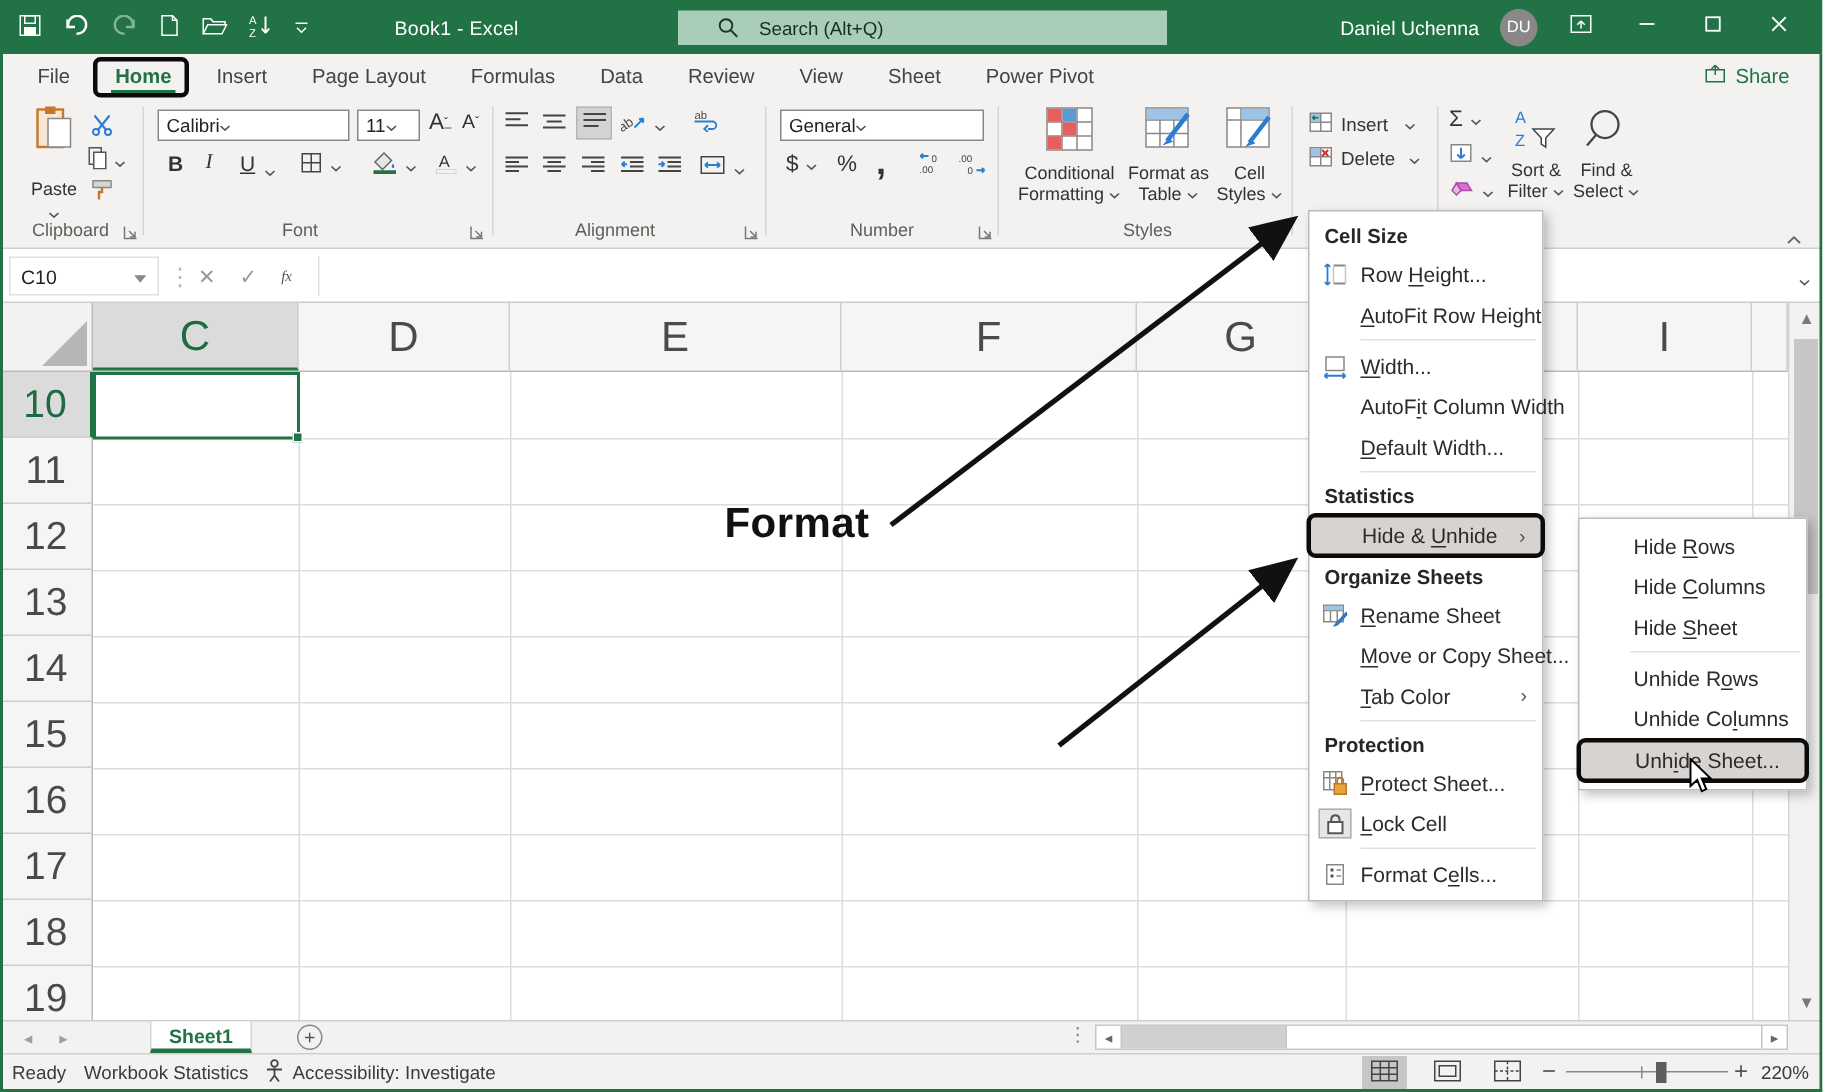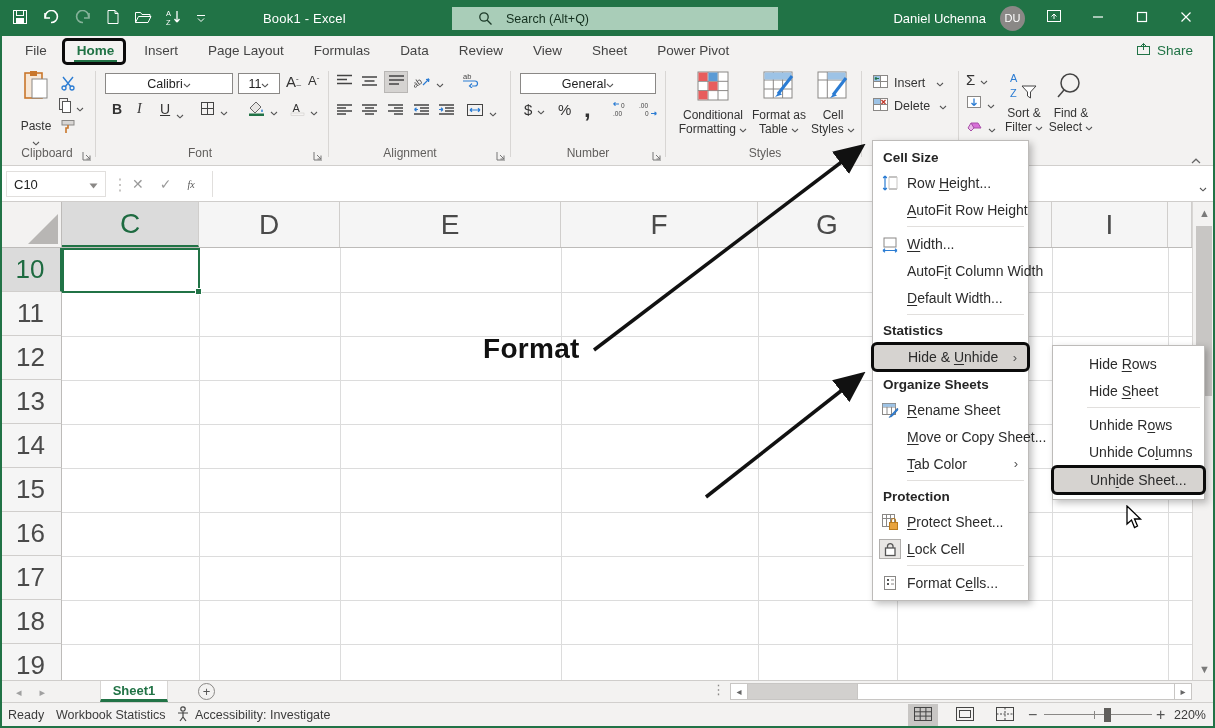--- a/index.html
+++ b/index.html
@@ -26,21 +26,21 @@
   .rtab.active { color:#217346; font-weight:bold; }
   .rtab.active .tab-underline { position:absolute; left:12px; right:12px; bottom:2px; height:3px; background:#217346; }
   .share { position:absolute; right:14px; top:3px; height:23px; display:flex; align-items:center; gap:6px; color:#217346; font-size:13.5px; padding:0 8px; }
   .home-box { position:absolute; left:62px; top:38px; width:64px; height:27px; border:3px solid #0b0b0b; border-radius:5px; z-index:30; }
 
   
   .ribbon { position:absolute; left:0; top:65px; width:1215px; height:101px; background:#f3f2f1; border-bottom:1px solid #d1cfcd; }
   .gdiv { position:absolute; top:6px; height:86px; width:1px; background:#d8d6d4; }
   .glabel { position:absolute; top:81px; font-size:12px; color:#605e5c; text-align:center; }
   .launcher { position:absolute; top:82px; width:10px; height:10px; }
-  .combo { position:absolute; background:#fff; border:1px solid #8a8886; display:flex; align-items:center; justify-content:center; padding:0 5px; font-size:12.5px; color:#222; }
+  .combo { position:absolute; background:#fff; border:1px solid #8a8886; display:flex; align-items:center; justify-content:flex-start; padding:0 5px; font-size:12.5px; color:#222; }
   .rbtn { position:absolute; display:flex; align-items:center; justify-content:center; color:#333; }
   .bigbtn { position:absolute; display:flex; flex-direction:column; align-items:center; font-size:12px; color:#333; text-align:center; line-height:1.15; }
   .sel-box { background:#d5d3d1; border:1px solid #b8b6b4; }
   .fmt-hl { position:absolute; left:864px; top:114px; width:90px; height:25px; background:#cfcdcb; border:1px solid #a8a6a4; }
   .cells-item { position:absolute; display:flex; align-items:center; gap:5px; font-size:12.5px; color:#333; }
   .collapse-chev { position:absolute; right:14px; top:85px; color:#666; }
 
   
   .formulabar { position:absolute; left:0; top:166px; width:1215px; height:36px; background:#fff; border-bottom:1px solid #cfcdcb; display:flex; align-items:stretch; }
   .namebox { position:absolute; left:6px; top:5px; width:100px; height:26px; border:1px solid #e1dfdd; display:flex; align-items:center; justify-content:space-between; padding:0 7px; font-size:13px; color:#222; }
@@ -743,20 +743,23 @@
           </svg>
         </span>
         <span class="lbl">Format C<u>e</u>lls...</span>
       </div>
     </div>
   <div id="submenu" class="menu">
       <div class="mi submi">
         <span class="lbl">Hide <u>R</u>ows</span>
       </div>
       <div class="mi submi">
+        <span class="lbl">Hide <u>C</u>olumns</span>
+      </div>
+      <div class="mi submi">
         <span class="lbl">Hide <u>S</u>heet</span>
       </div>
       <div class="msep"></div>
       <div class="mi submi">
         <span class="lbl">Unhide R<u>o</u>ws</span>
       </div>
       <div class="mi submi">
         <span class="lbl">Unhide Co<u>l</u>umns</span>
       </div>
       <div class="mi submi hl">

